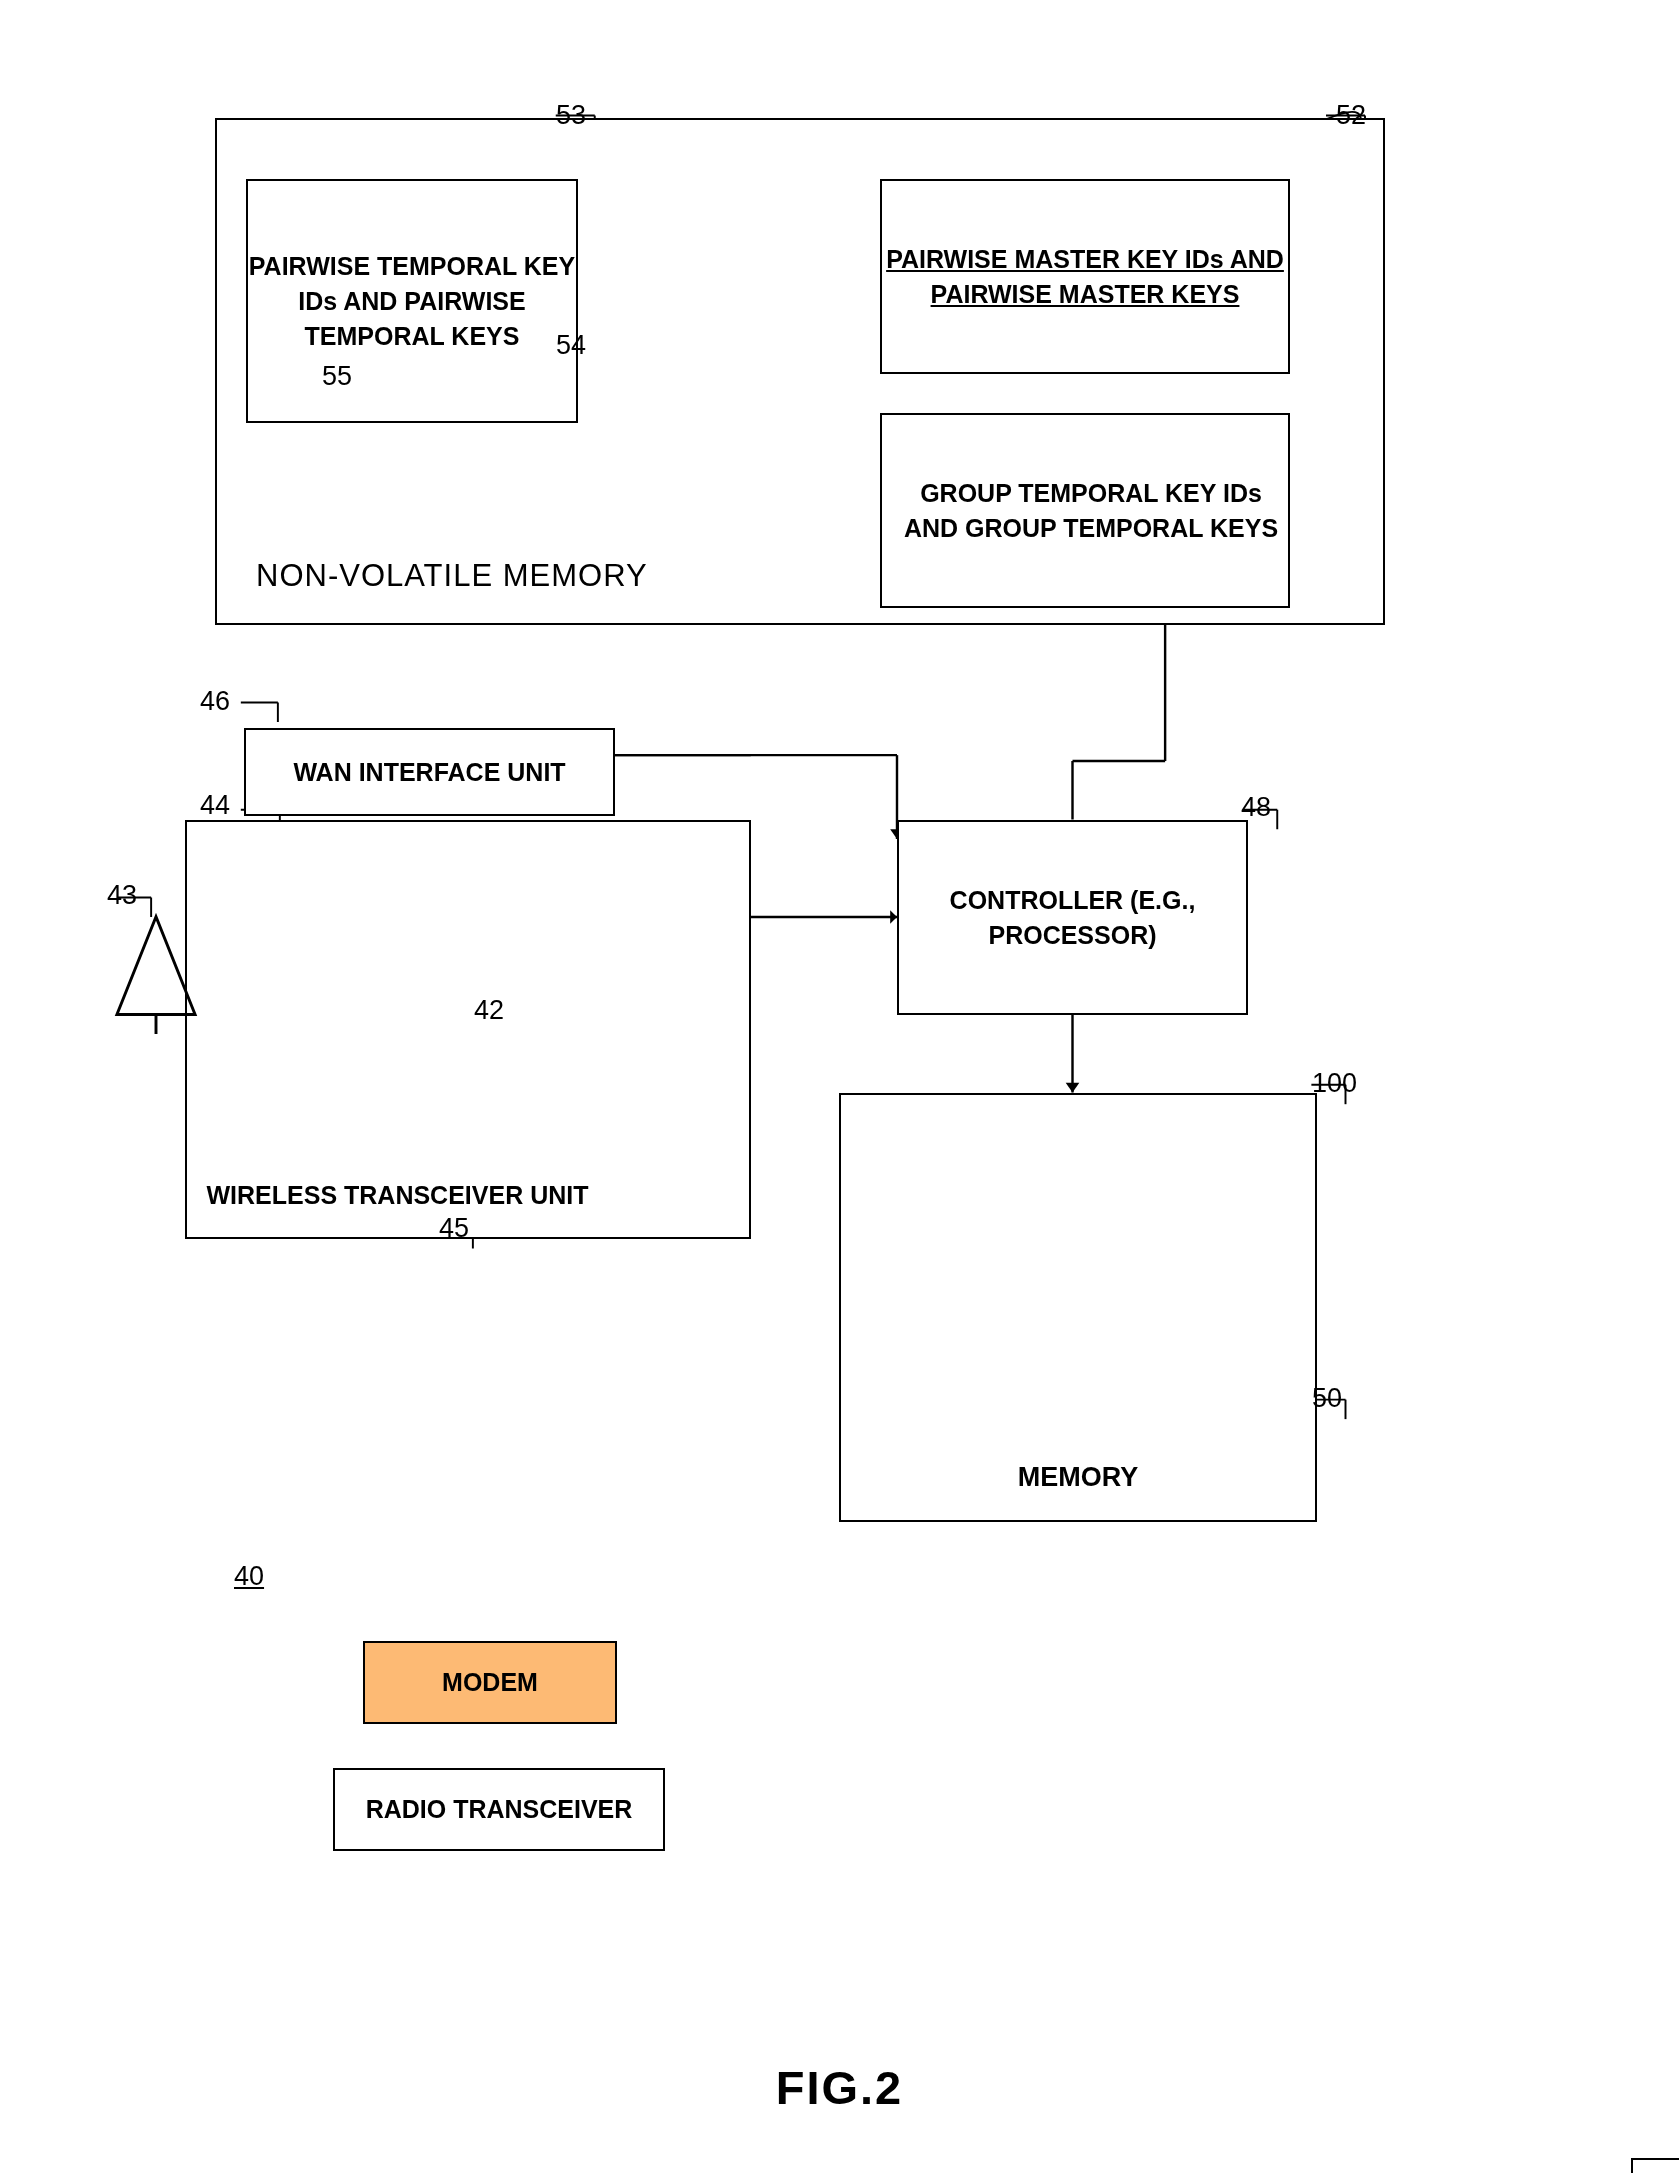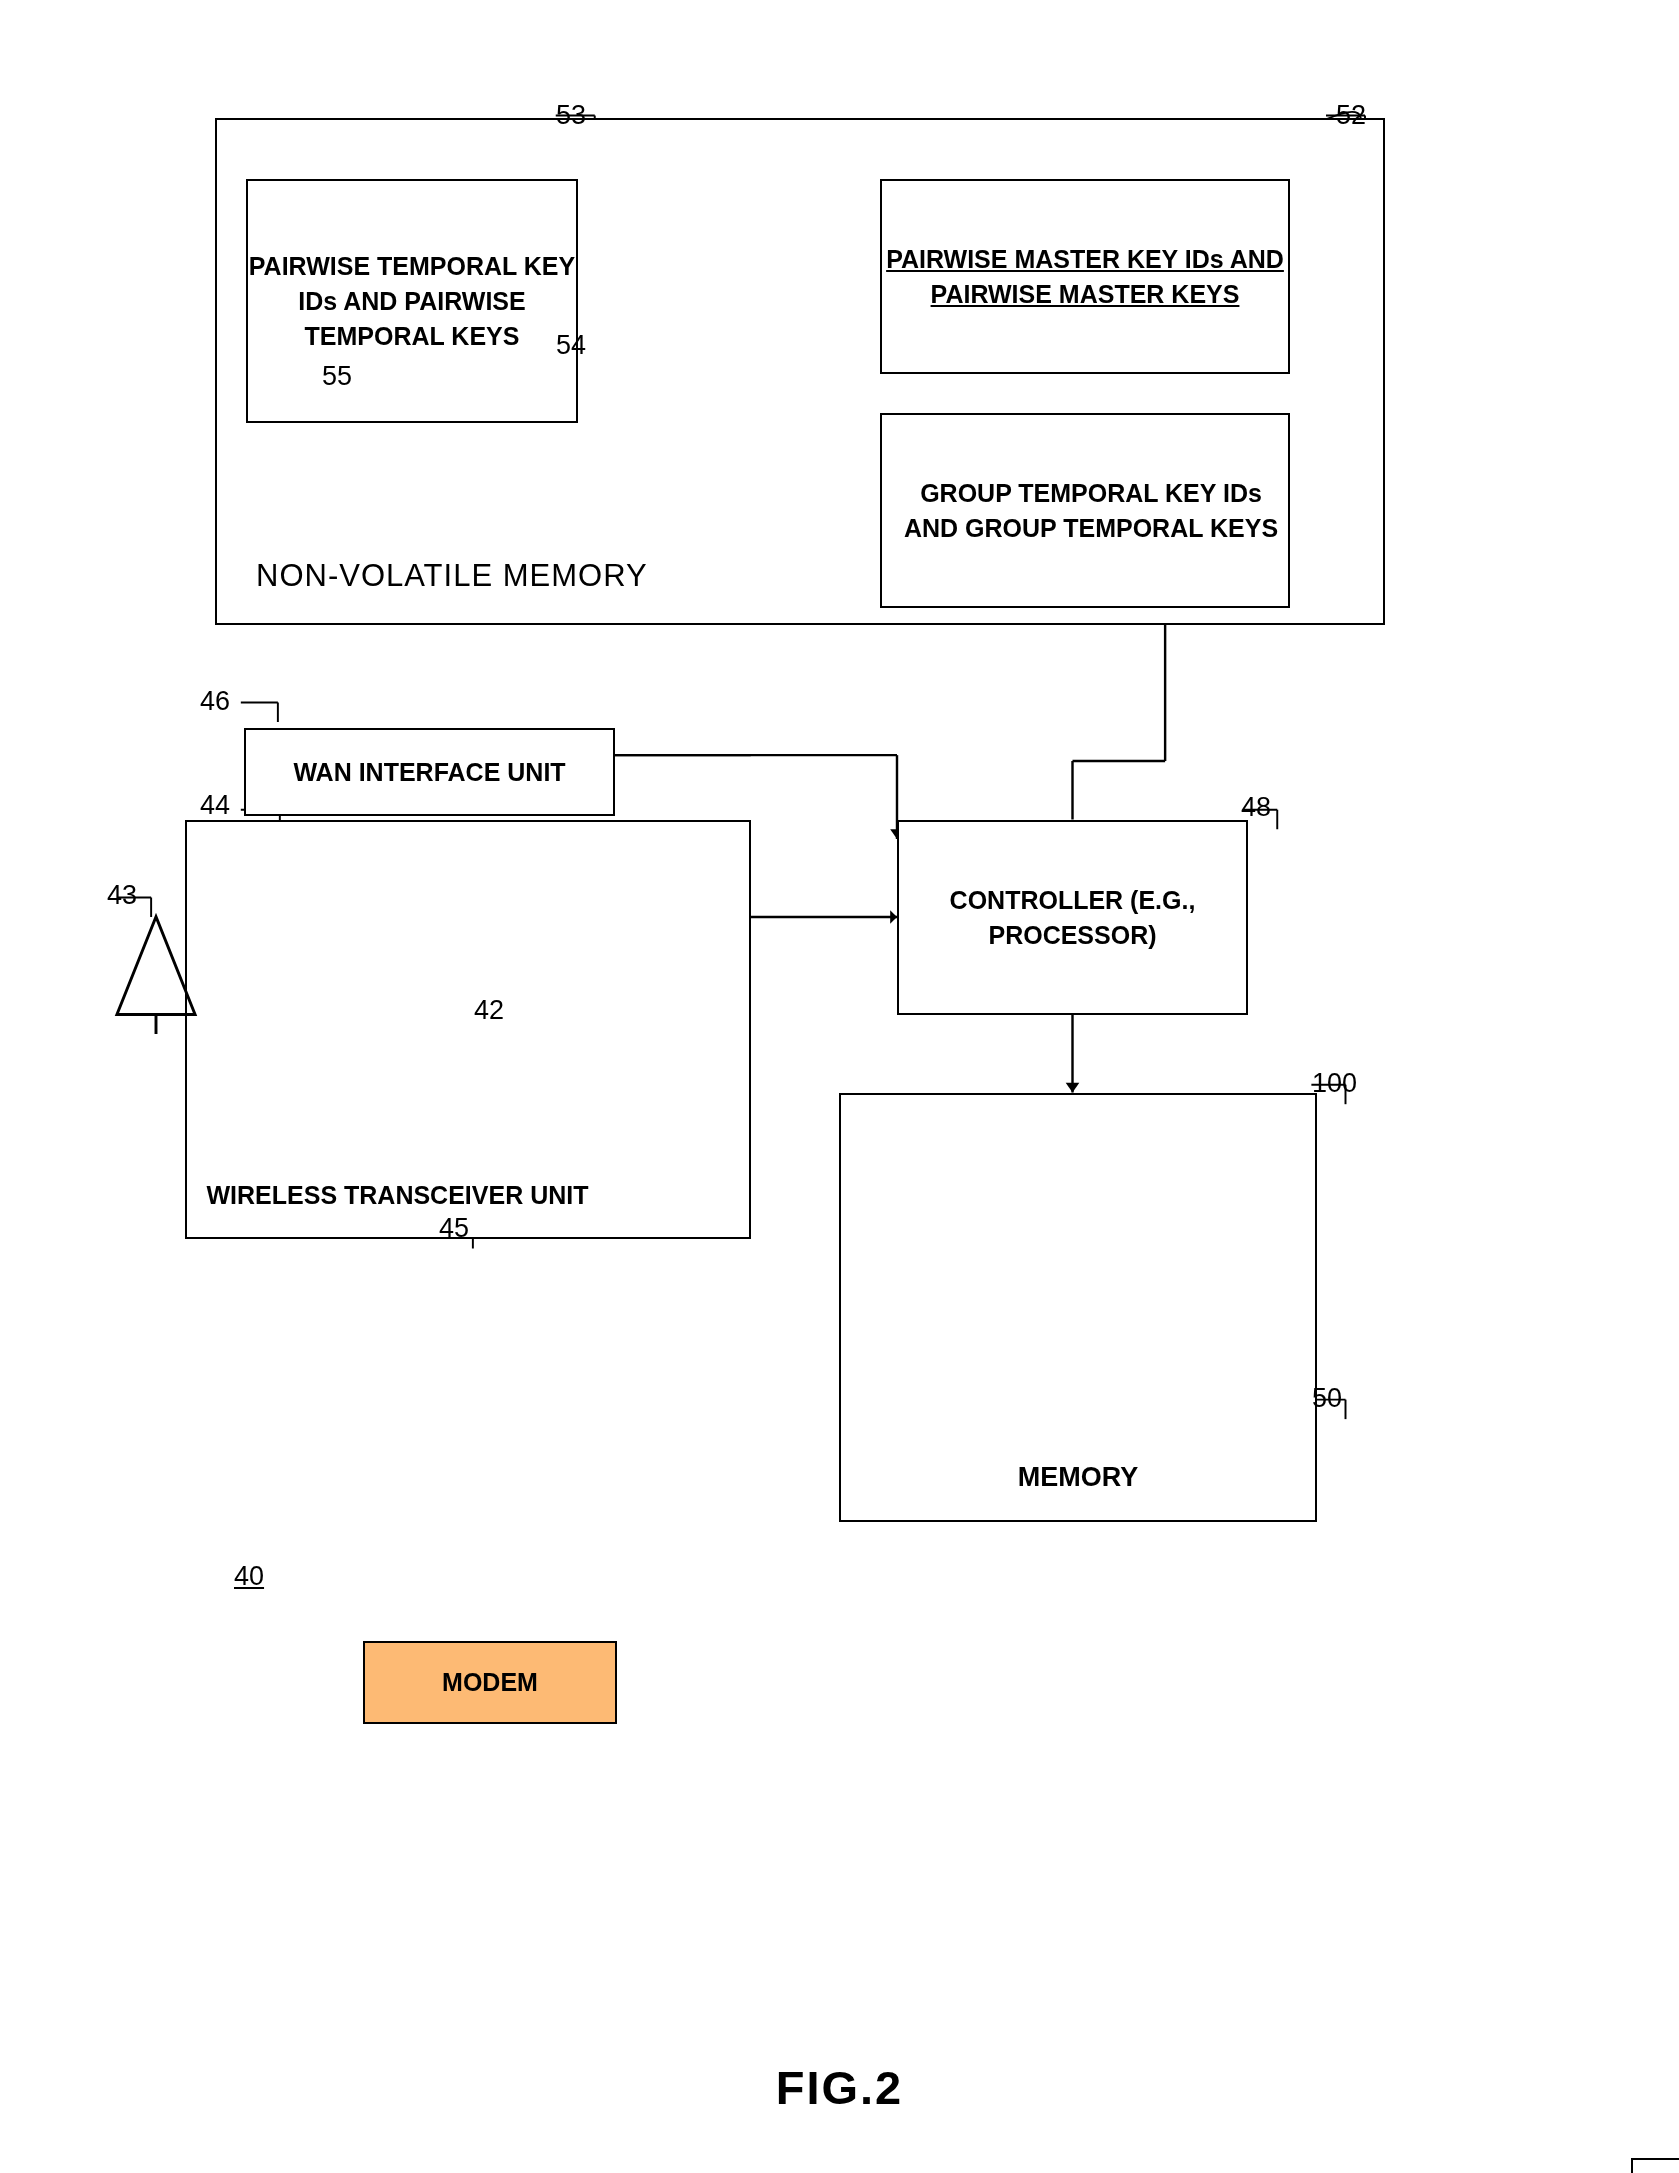--- a/index.html
+++ b/index.html
@@ -366,20 +366,23 @@
   </div>
   <span class="ref-label" style="top:627px; left:122px;">46</span>
 
   <div class="wtu-box">
     <span class="wtu-label">WIRELESS TRANSCEIVER UNIT</span>
 
     <div class="modem-box">
       <span class="modem-label">MODEM</span>
     </div>
 
+    <div class="rt-box">
+      <span class="rt-label">RADIO TRANSCEIVER</span>
+    </div>
   </div>
   <span class="ref-label" style="top:731px; left:122px;">44</span>
   <span class="ref-label" style="top:936px; left:396px;">42</span>
   <span class="ref-label" style="top:1154px; left:361px;">45</span>
 
   <div class="antenna">
     <svg width="98" height="127" viewBox="0 0 100 130">
 
       <polygon points="50,10 10,110 90,110" fill="none" stroke="#000" stroke-width="3"></polygon>
 

